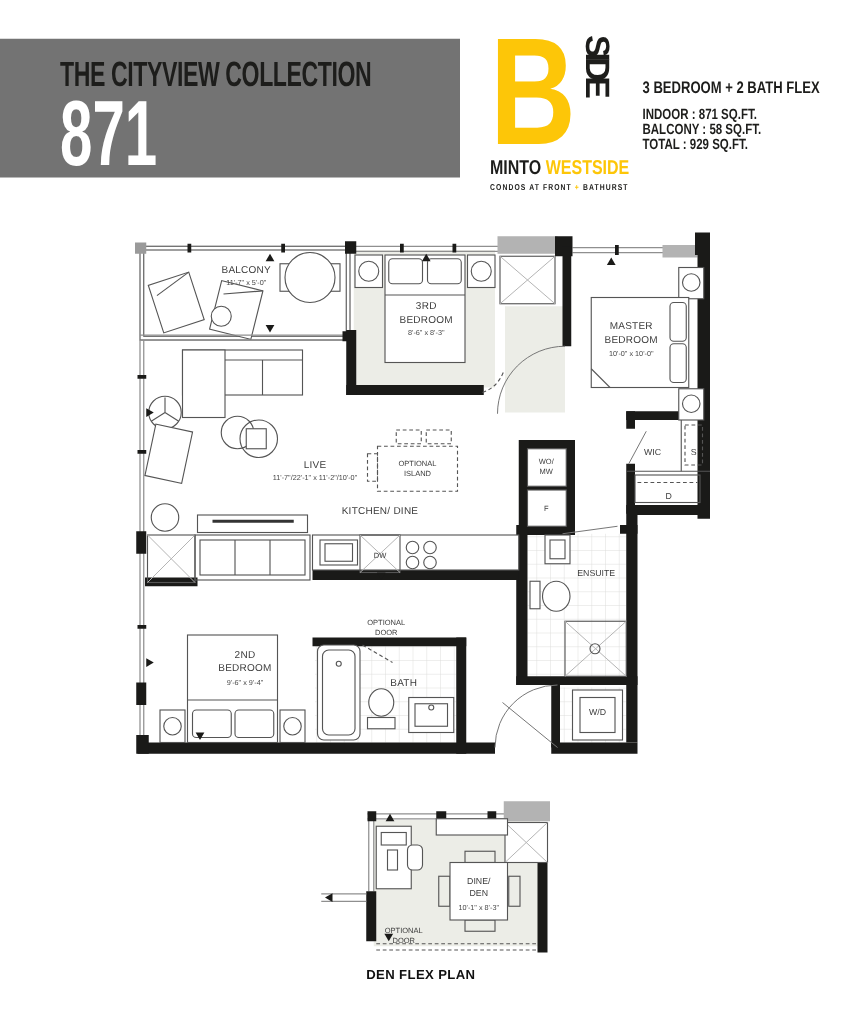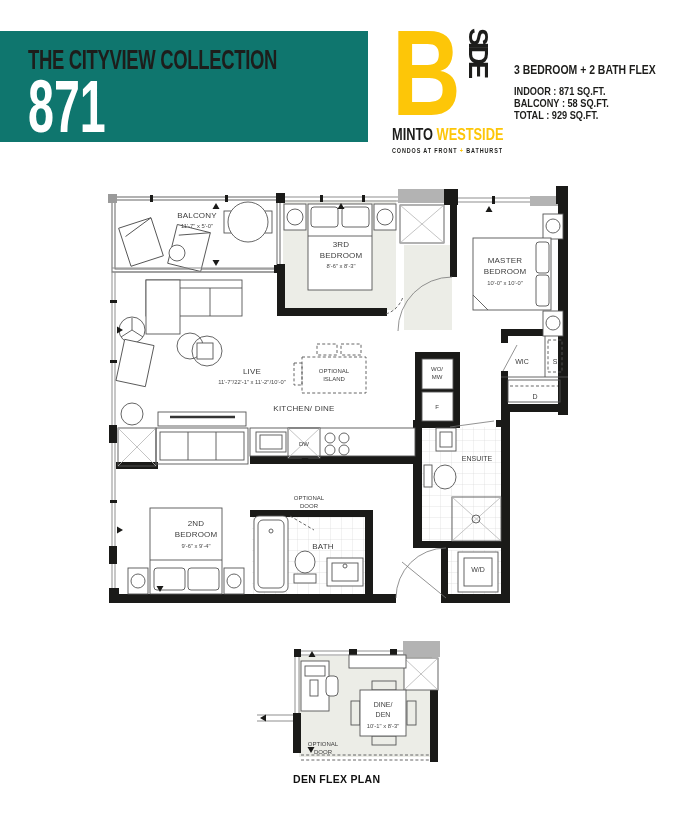--- a/index.html
+++ b/index.html
@@ -1,21 +1,21 @@
 <!DOCTYPE html>
 <html><head>
 <meta charset="utf-8">
 <style>
   *{margin:0;padding:0;box-sizing:border-box}
   html,body{background:#ffffff}
   body{width:684px;height:819px;font-family:"Liberation Sans",sans-serif;color:#1d1d1b}
   .page{position:relative;width:684px;height:819px;background:#fff;overflow:hidden}
 
   
-  .banner{position:absolute;left:0;top:31px;width:368px;height:111px;background:#0f766e;padding:13px 0 0 28px}
+  .banner{position:absolute;left:0;top:31px;width:368px;height:111px;background:#737373;padding:13px 0 0 48px}
   .banner-title{font-size:28px;font-weight:700;letter-spacing:-.5px;color:#1d1d1b;transform:scaleX(.66);transform-origin:left;white-space:nowrap}
   .banner-num{font-size:74px;font-weight:700;color:#fff;line-height:62px;transform:scaleX(.63);transform-origin:left;white-space:nowrap}
   .logo{position:absolute;left:392px;top:28px;width:130px}
   .logo-row{display:flex;align-items:flex-start}
   .logo-b{font-size:122px;line-height:90px;font-weight:700;color:#FDC608;transform:scaleX(.78);transform-origin:left;white-space:nowrap}
   .logo-side{writing-mode:vertical-rl;font-size:27px;font-weight:700;color:#1d1d1b;letter-spacing:-4px;height:96px;margin-left:-18px;white-space:nowrap}
   .logo-bottom{transform:scaleX(.8);transform-origin:left;white-space:nowrap}
   .logo-brand{font-size:16px;font-weight:700;margin-top:2px;white-space:nowrap}
   .logo-brand .yl{color:#FDC608}
   .logo-tag{font-size:6.8px;font-weight:700;letter-spacing:1.1px;margin-top:3px;white-space:nowrap}

